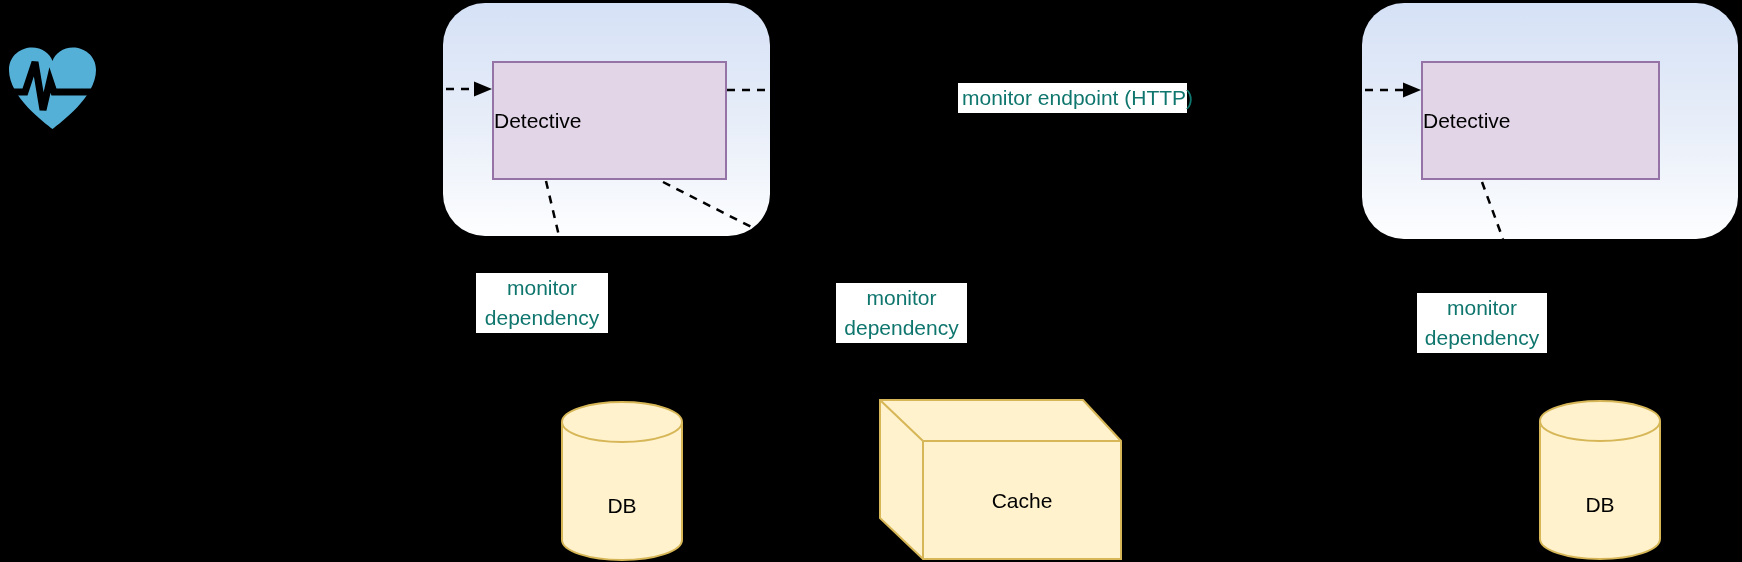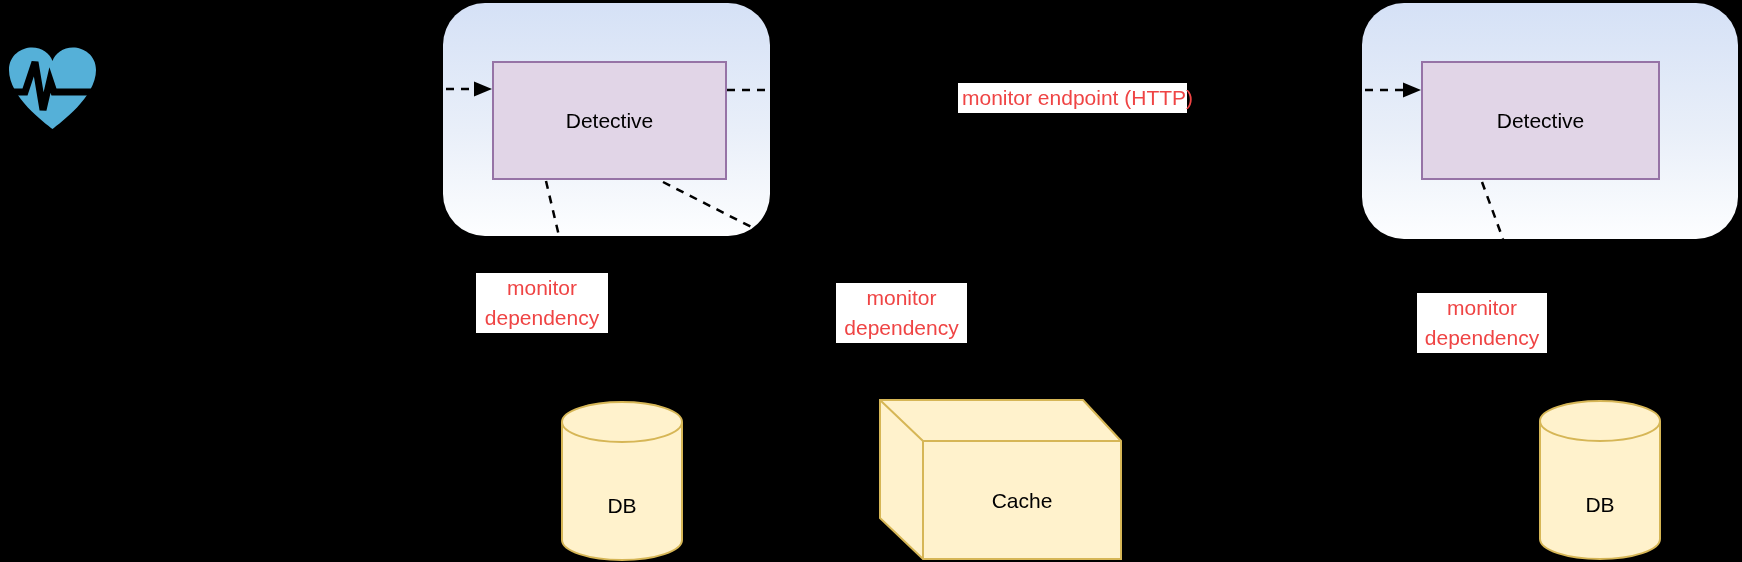--- a/index.html
+++ b/index.html
@@ -8,25 +8,25 @@
     font-family:"Liberation Sans", sans-serif;color:#000;overflow:hidden;
   }
   .abs{position:absolute;}
   .container{
     position:absolute;border-radius:42px;
     background:linear-gradient(180deg,#d5e1f6 0%,#e9eff9 55%,#fdfeff 100%);
   }
   .container svg{position:absolute;inset:0;}
   .component{
     position:absolute;background:#e1d5e7;border:2px solid #9673a6;
-    display:flex;align-items:center;justify-content:center;
+    display:flex;align-items:center;justify-content:flex-start;
     font-size:21px;box-sizing:border-box;
   }
   .lbl{
-    position:absolute;background:#ffffff;color:#ef4444;
+    position:absolute;background:#ffffff;color:#0f766e;
     font-size:21px;line-height:30px;text-align:center;white-space:nowrap;
   }
   .lbl span{display:block;padding:0 4px;}
   .dash{stroke:#000;stroke-width:2.5;stroke-dasharray:8 7;fill:none;}
   .arrowhead{fill:#000;stroke:none;}
   .store-fill{fill:#fff2cc;stroke:#d6b656;stroke-width:2;}
   .store-line{fill:none;stroke:#d6b656;stroke-width:2;}
   .store-text{font-family:"Liberation Sans", sans-serif;font-size:21px;fill:#000;text-anchor:middle;}
   
   #heart{left:5px;top:45px;width:95px;height:88px;}

